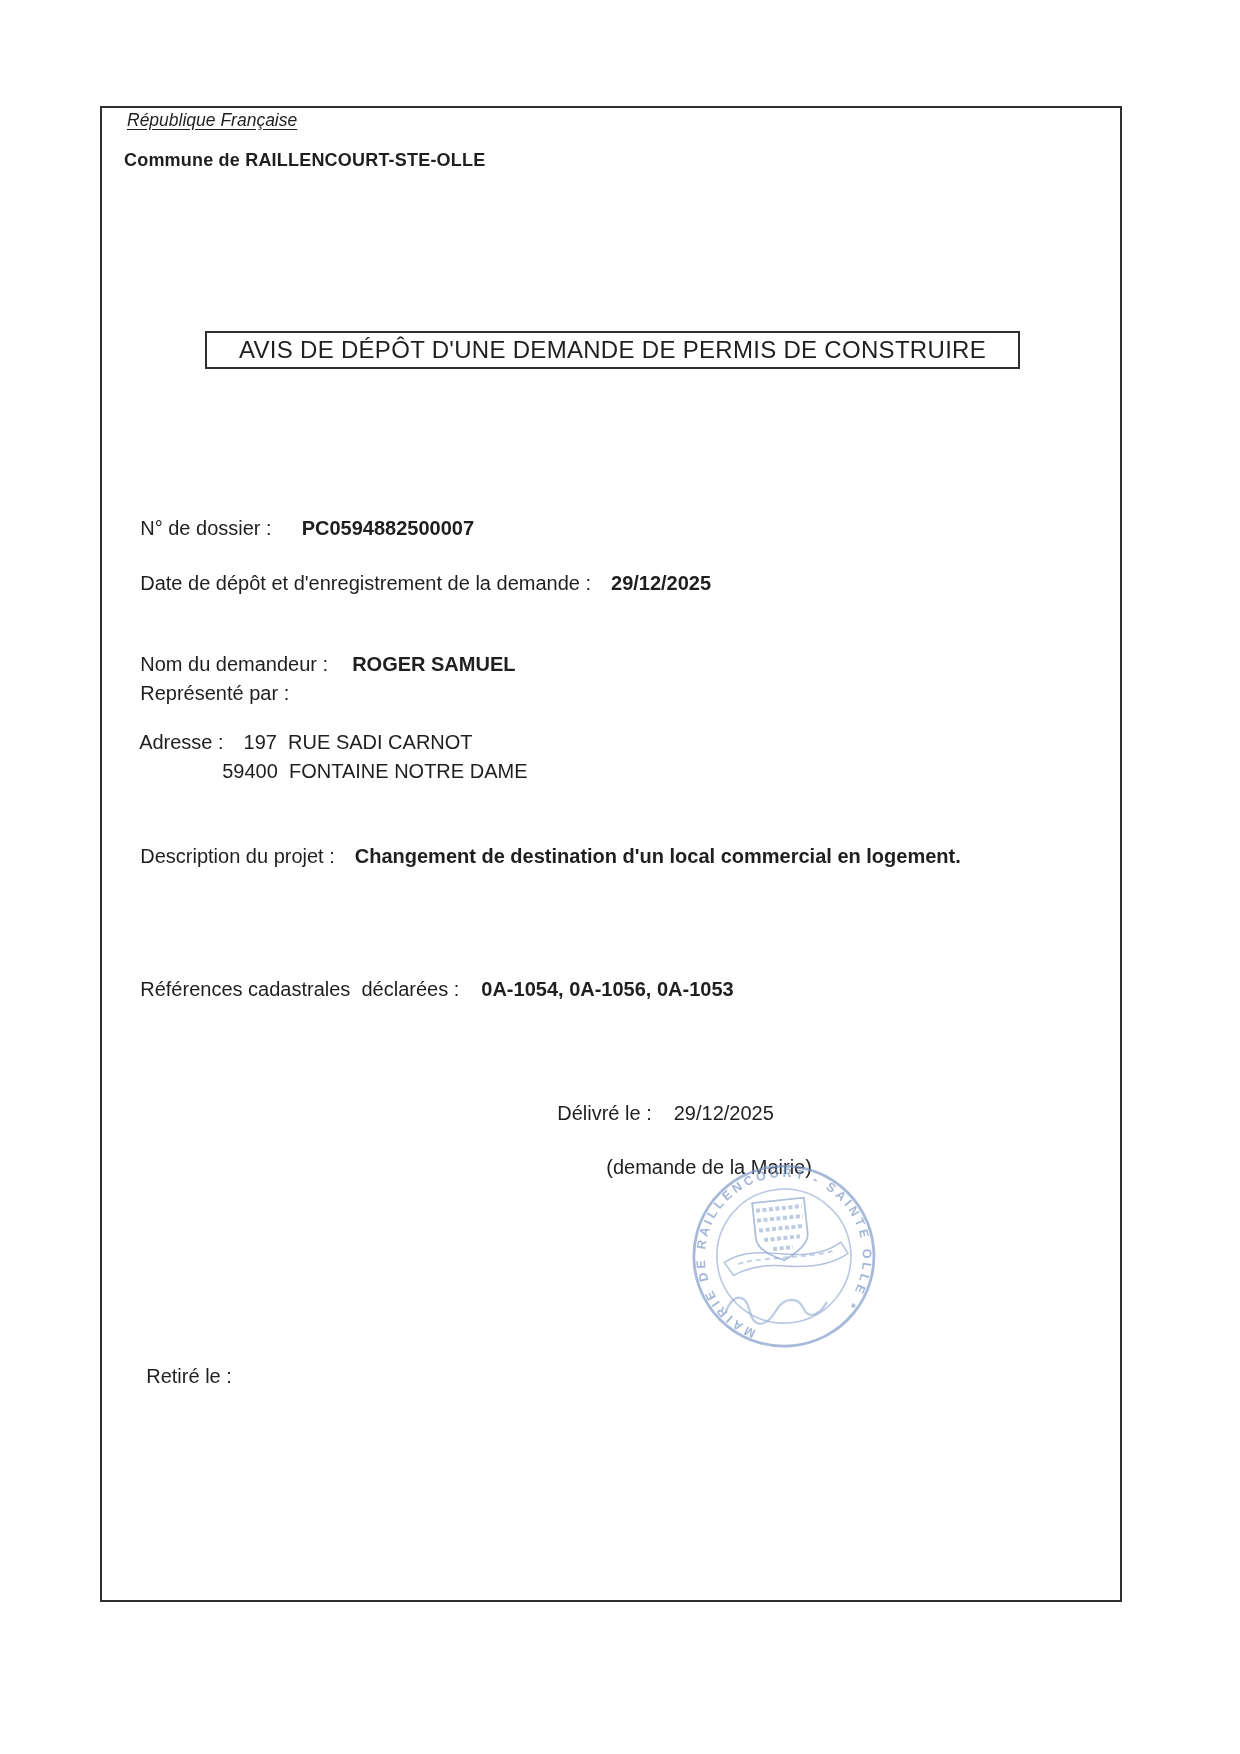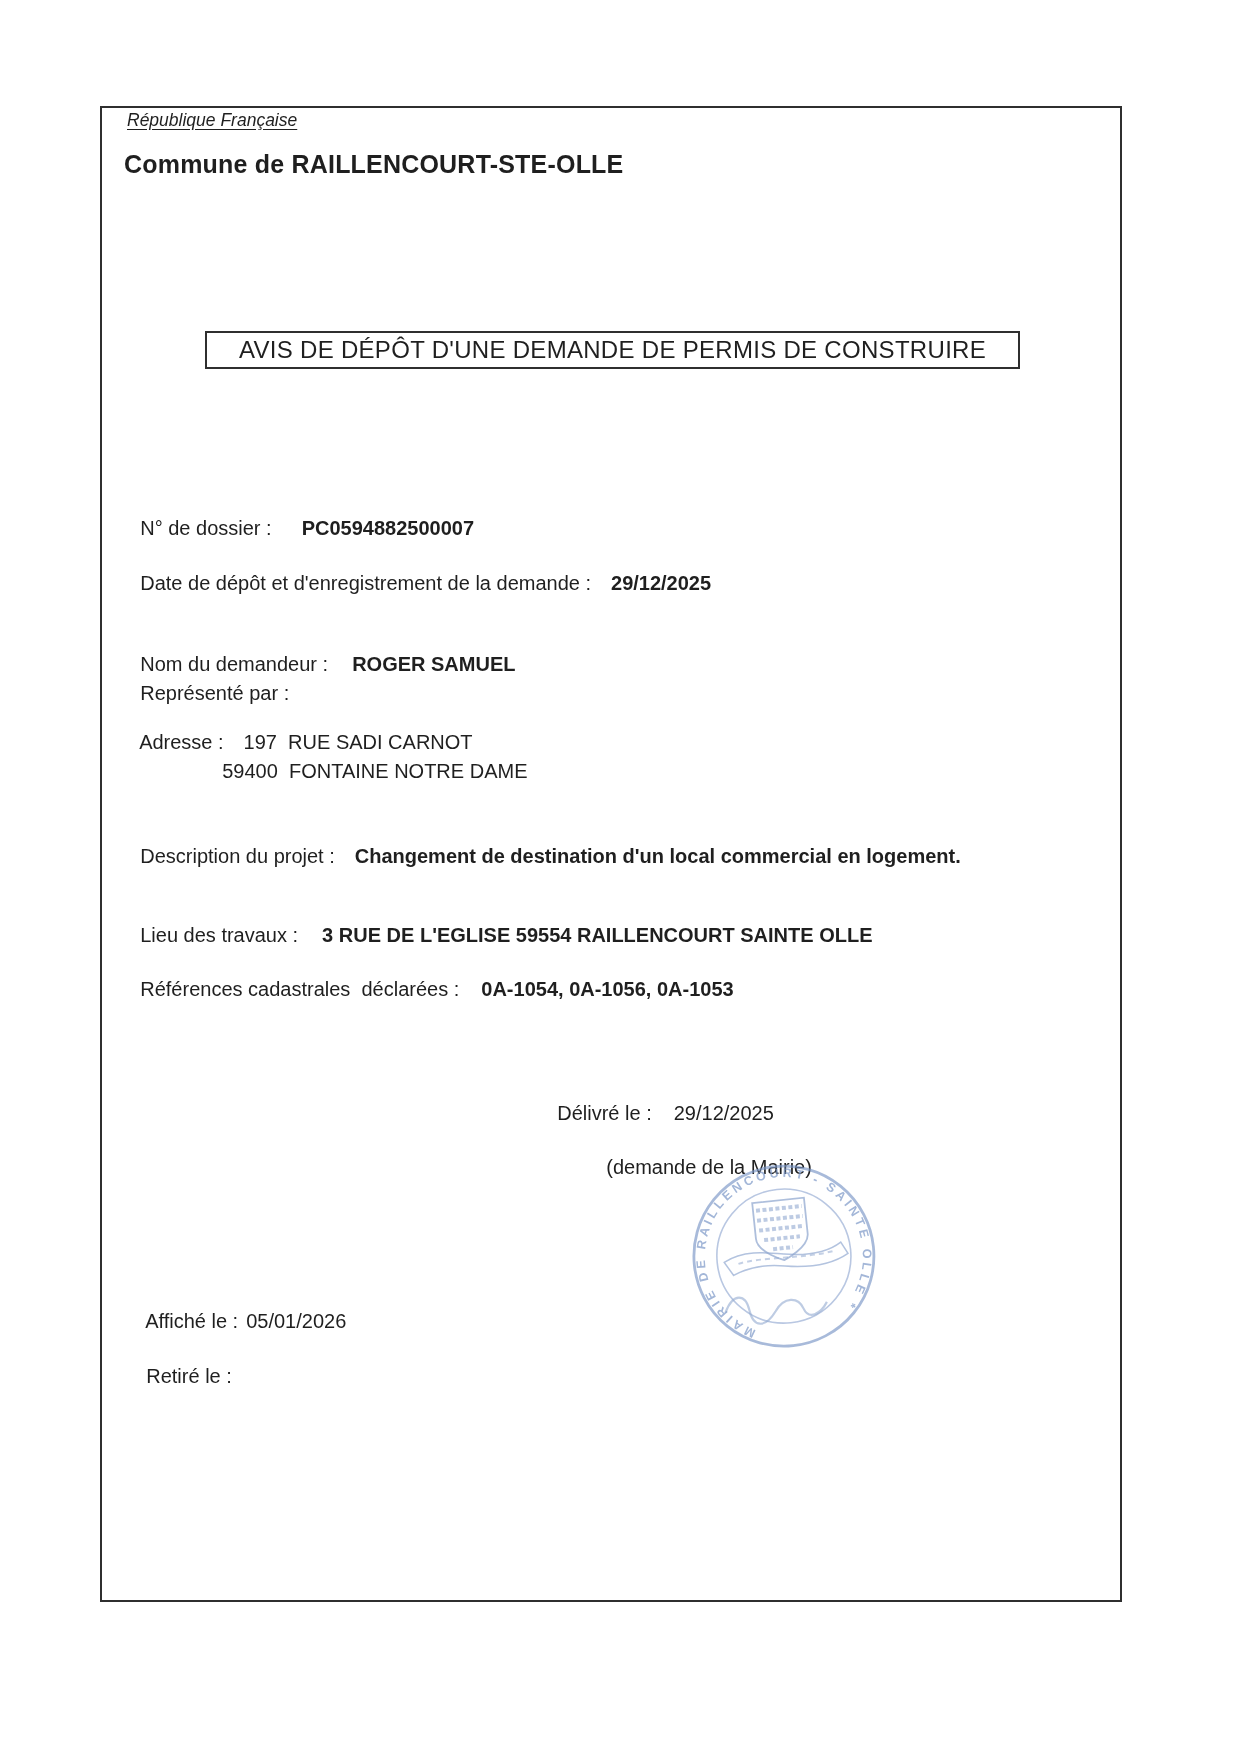--- a/index.html
+++ b/index.html
@@ -9,21 +9,21 @@
   }
   .page-border {
     position:absolute; left:100px; top:106px; width:1018px; height:1492px;
     border:2px solid #2f2f2f;
   }
   .abs { position:absolute; white-space:pre; }
   .republique {
     left:127px; top:110px; font-size:17.5px; font-style:italic;
     text-decoration:underline; text-underline-offset:3px;
   }
-  .commune { left:124px; top:150px; font-size:25px; font-weight:700; letter-spacing:.2px; }
+  .commune { left:124px; top:150px; font-size:18px; font-weight:700; letter-spacing:.2px; }
   .title-box {
     position:absolute; left:205px; top:331px; width:811px; height:34px;
     border:2px solid #2f2f2f; display:flex; align-items:center; justify-content:center;
   }
   .title-box span { font-size:24px; font-weight:400; letter-spacing:.3px; white-space:pre; }
   .row { position:absolute; font-size:20px; white-space:pre; }
   .lbl { font-weight:400; }
   .val { font-weight:700; }
   .val-reg { font-weight:400; }
   .stamp-wrap { position:absolute; left:686px; top:1158px; width:198px; height:198px;
@@ -65,23 +65,20 @@
     <span class="lbl">Adresse :</span><span class="val-reg" style="margin-left:20px;">197  RUE SADI CARNOT</span>
   </div>
   <div class="row" style="left:200px; top:737px;">
     <span class="val-reg">59400  FONTAINE NOTRE DAME</span>
   </div>
 
   <div class="row" style="left:118px; top:822px;">
     <span class="lbl">Description du projet :</span><span class="val" style="margin-left:20px;">Changement de destination d'un local commercial en logement.</span>
   </div>
 
-  <div class="row" style="left:118px; top:901px;">
-    <span class="lbl">Lieu des travaux :</span><span class="val" style="margin-left:24px;">3 RUE DE L'EGLISE 59554 RAILLENCOURT SAINTE OLLE</span>
-  </div>
 
   <div class="row" style="left:118px; top:955px;">
     <span class="lbl">Références cadastrales  déclarées :</span><span class="val" style="margin-left:22px;">0A-1054, 0A-1056, 0A-1053</span>
   </div>
 
 
   <div class="row" style="left:535px; top:1079px;">
     <span class="lbl">Délivré le :</span><span class="val-reg" style="margin-left:22px;">29/12/2025</span>
   </div>
 
@@ -106,21 +103,18 @@
         <path d="M 38 98 C 58 88 78 92 98 96 C 120 100 140 100 156 90 L 162 102 C 144 112 120 112 98 108 C 78 104 60 106 46 112 Z" stroke-width="1.5" opacity="0.7"></path>
         <path d="M 52 101 C 75 96 118 103 148 98" stroke-width="2" stroke-dasharray="5 4" opacity="0.55"></path>
         <path d="M 34 148 C 44 128 56 132 58 148 C 60 166 72 168 84 152 C 94 138 108 140 112 152 C 116 164 128 160 136 148" stroke-width="2.2" opacity="0.6"></path>
       </g>
       <text font-size="12.5" letter-spacing="3.4" fill="currentColor" opacity="0.85" font-family="Liberation Sans, sans-serif" font-weight="700">
         <textPath href="#ringPath" startOffset="2">MAIRIE DE RAILLENCOURT - SAINTE OLLE *</textPath>
       </text>
     </svg>
   </div>
 
-  <div class="row" style="left:124px; top:1287px;">
-    <span class="lbl">Affiché le :</span><span class="val-reg" style="margin-left:8px;">05/01/2026</span>
-  </div>
 
   <div class="row" style="left:124px; top:1342px;">
     <span class="lbl">Retiré le :</span><span class="val-reg" style="margin-left:8px;"></span>
   </div>
 
 </div>
 
 </body></html>

